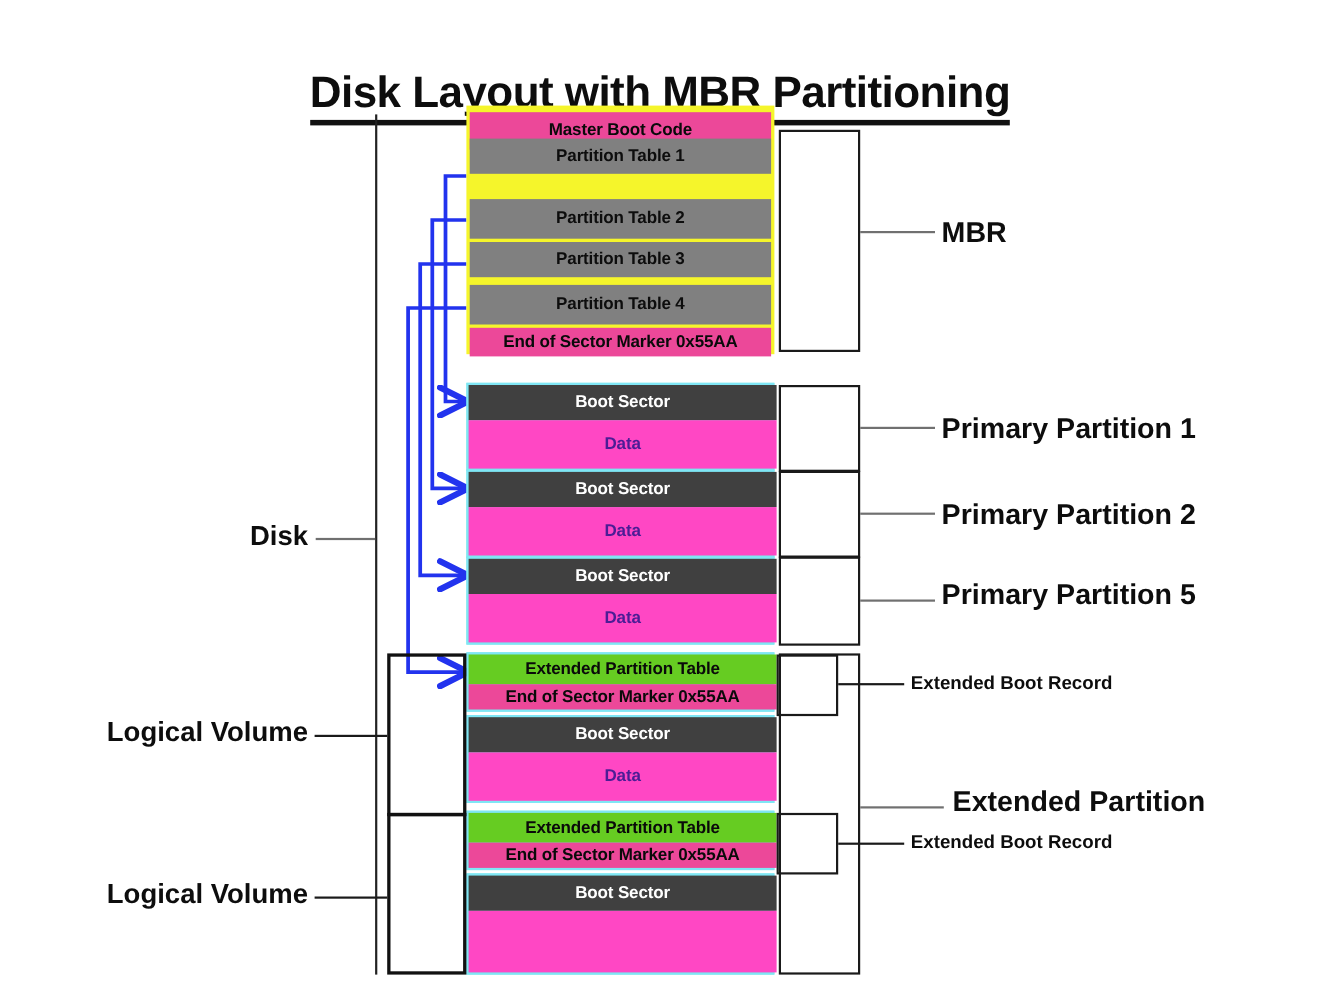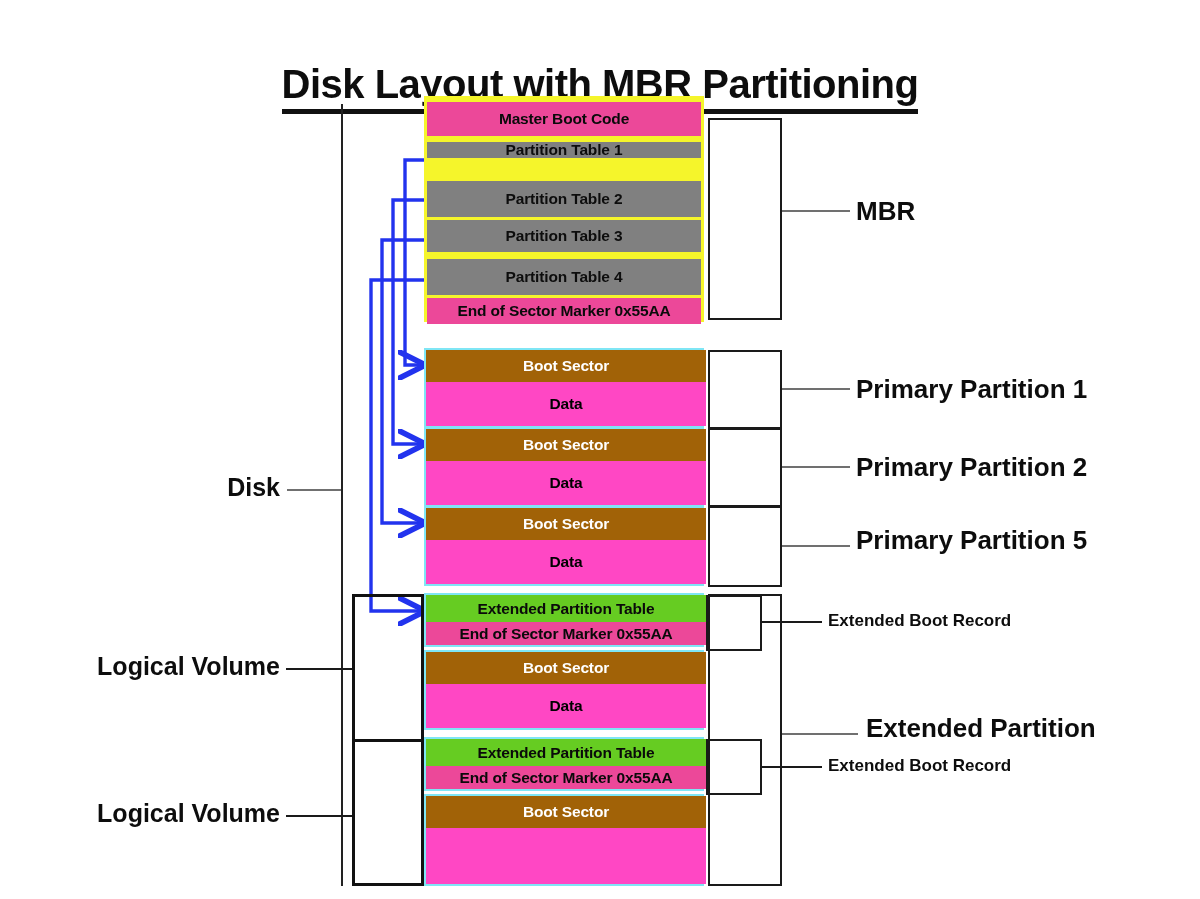--- a/index.html
+++ b/index.html
@@ -17,22 +17,22 @@
   .mbrgrp{background:#F5F52B;}
   .cyangrp{background:#78E9E4;border:2px solid #7FE6F5;}
 
   .row{position:absolute;left:3px;width:274px;box-sizing:border-box;
        display:flex;align-items:center;justify-content:center;
        font-size:15.5px;font-weight:bold;letter-spacing:-0.15px;white-space:nowrap;}
   .rowfull{left:0;width:280px;}
 
   .red{background:#ec4899;color:#0a0a0a;text-align:center;}
   .gray{background:#808080;color:#0d0d0d;}
-  .blue{background:#a16207;color:#ffffff;}
-  .pink{background:#FF47C4;color:#000000;}
+  .blue{background:#404040;color:#ffffff;}
+  .pink{background:#FF47C4;color:#4c1d95;}
   .green{background:#66CC22;color:#0a0a0a;}
 
   
   .rbox{position:absolute;border:2.5px solid #1a1a1a;background:transparent;box-sizing:border-box;}
   .lead{position:absolute;height:0;border-top:2px solid #707070;}
   .leadk{position:absolute;height:0;border-top:2.5px solid #1a1a1a;}
   .rlabel{position:absolute;font-weight:bold;color:#0d0d0d;white-space:nowrap;}
   .big{font-size:26px;}
   .small{font-size:17px;}
 
@@ -66,21 +66,21 @@
     <path d="M424,240 L382,240 L382,523 L423,523"></path>
 
     <path d="M424,280 L371,280 L371,611 L423,611"></path>
   </g>
 </svg>
 
 <div id="column">
 
   <div class="grp mbrgrp" style="top:0px;height:226px;">
     <div class="row red" style="top:6px;height:34px;">Master Boot Code</div>
-    <div class="row gray" style="top:46px;height:16px;">Partition Table 1</div>
+    <div class="row gray" style="top:30px;height:32px;">Partition Table 1</div>
     <div class="row gray" style="top:85px;height:36px;">Partition Table 2</div>
     <div class="row gray" style="top:124px;height:32px;">Partition Table 3</div>
     <div class="row gray" style="top:163px;height:36px;">Partition Table 4</div>
     <div class="row red" style="top:202px;height:26px;">End of Sector Marker 0x55AA</div>
   </div>
 
   <div class="grp cyangrp" style="top:252px;height:80px;">
     <div class="row blue rowfull" style="top:0px;height:32px;">Boot Sector</div>
     <div class="row pink rowfull" style="top:32px;height:44px;">Data</div>
   </div>

